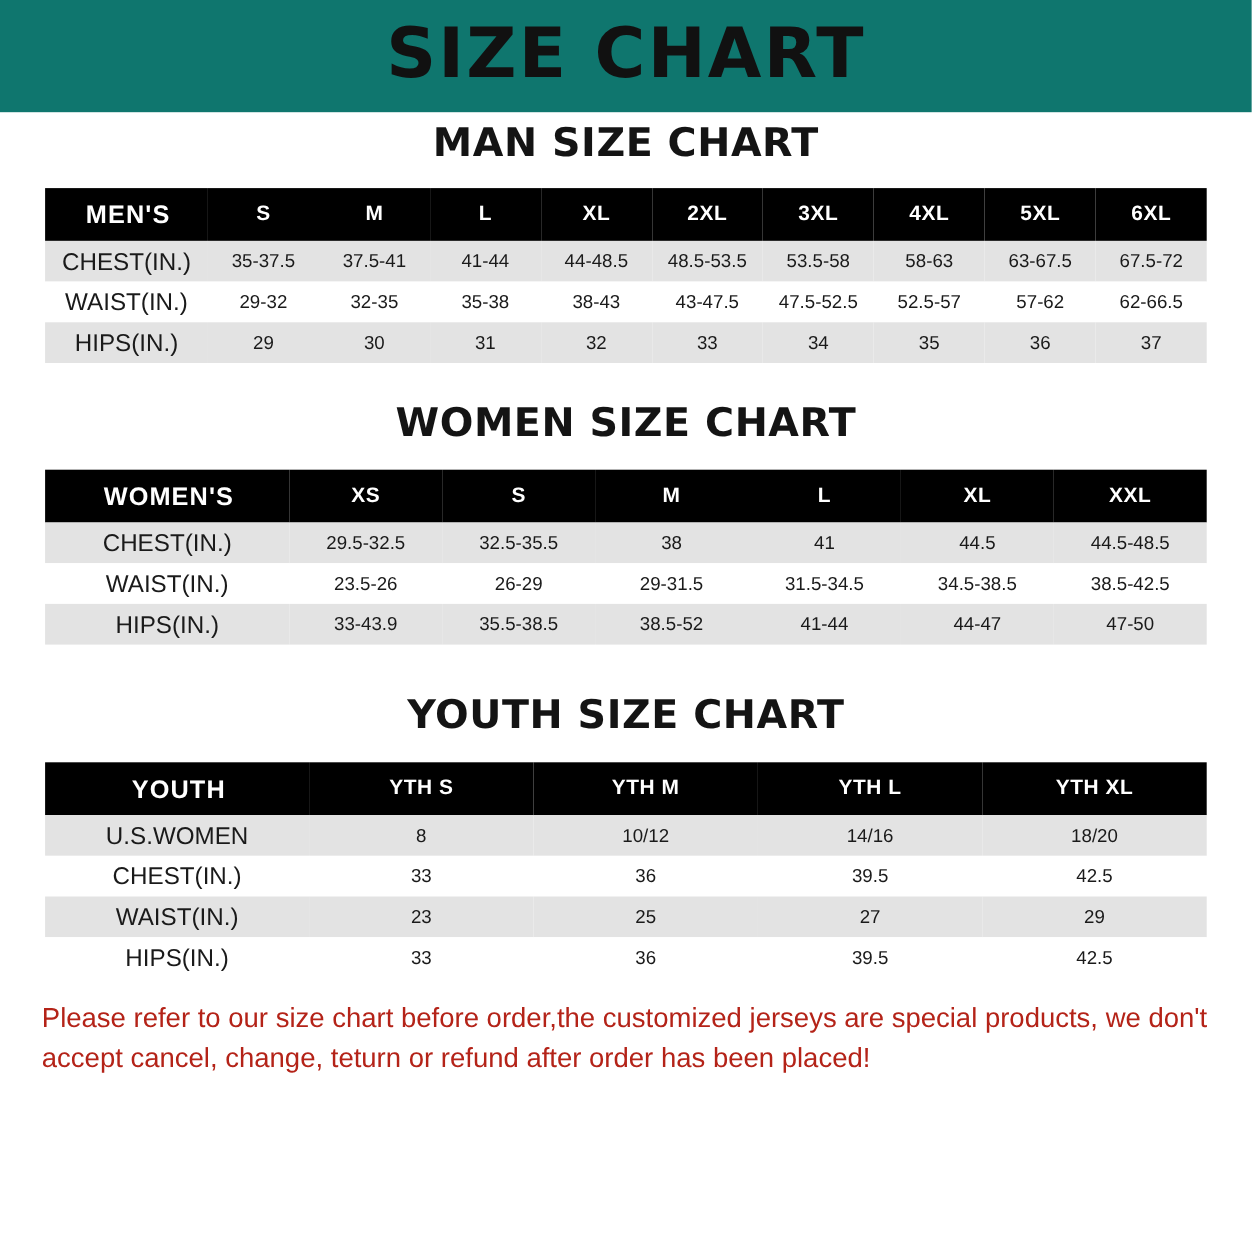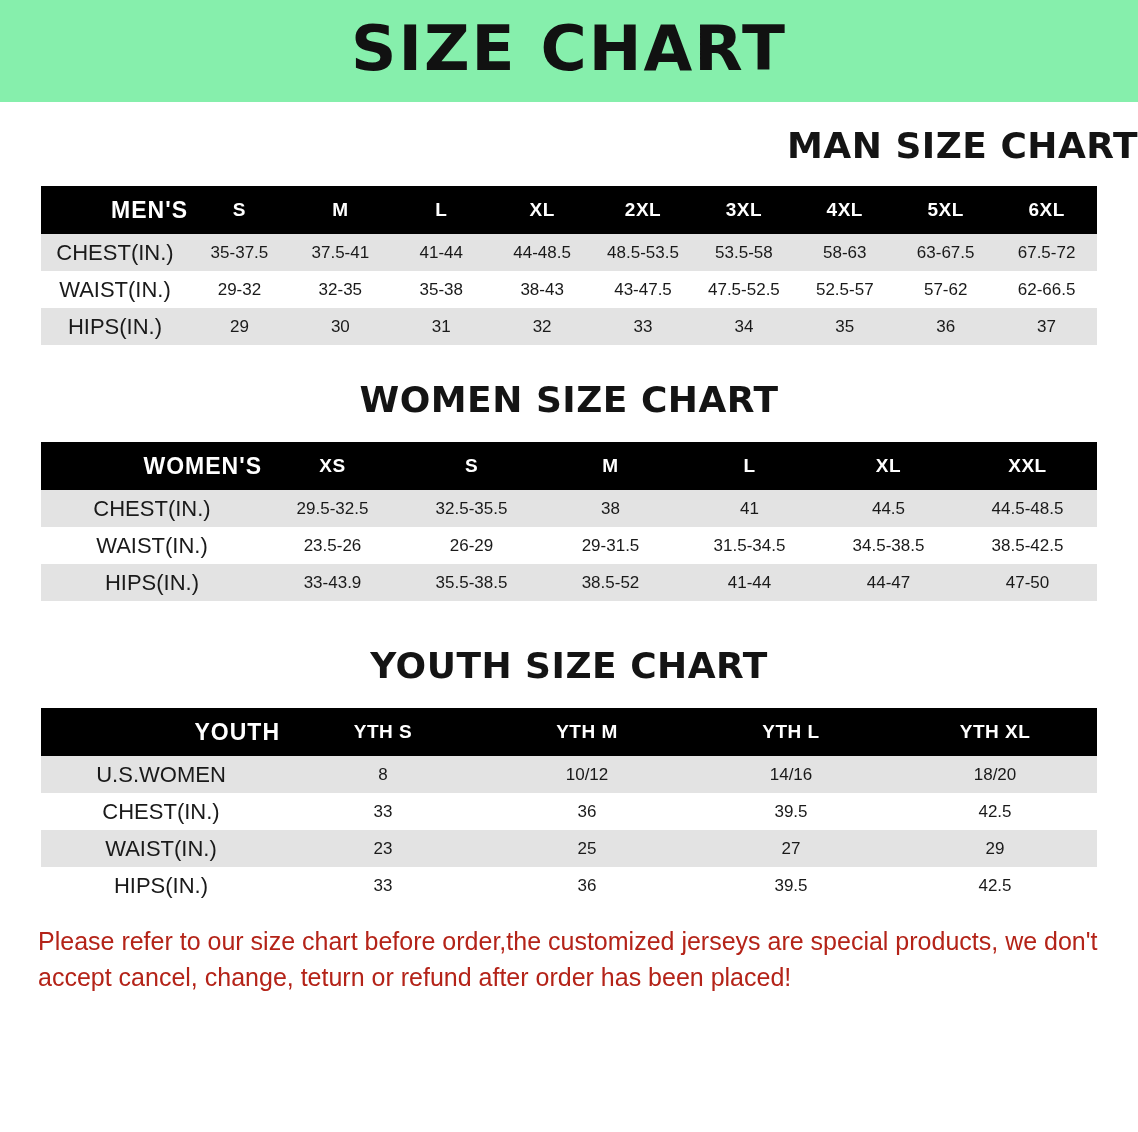--- a/index.html
+++ b/index.html
@@ -16,21 +16,21 @@
   .page {
     position: relative;
     width: 1138px;
     height: 1132px;
     background: #ffffff;
   }
 
   
   .banner {
     height: 102px;
-    background: #86efac;
+    background: #0f766e;
     display: flex;
     align-items: center;
     justify-content: center;
   }
   .banner-title {
     font-family: "DejaVu Sans", sans-serif;
     font-weight: 700;
     font-size: 63px;
     letter-spacing: 2px;
     color: #111111;
@@ -40,21 +40,21 @@
 
   
   .section-heading {
     text-align: center;
     font-family: "DejaVu Sans", sans-serif;
     font-weight: 700;
     font-size: 36px;
     color: #141414;
     letter-spacing: 0.5px;
   }
-  .h-man { margin-top: 23px; text-align: right; }
+  .h-man { margin-top: 8px; }
   .h-women { margin-top: 34px; }
   .h-youth { margin-top: 44px; }
 
   
   .table-wrap {
     margin: 0 41px;
   }
   table.size-table {
     width: 1056px;
     border-collapse: collapse;
@@ -68,21 +68,21 @@
   
   table.size-table thead th {
     background: #000000;
     color: #ffffff;
     font-weight: 700;
     font-size: 19px;
     height: 46px;
     letter-spacing: 0.5px;
   }
   table.size-table thead th.label-col {
-    text-align: right;
+    text-align: center;
     padding-left: 4px;
     font-size: 23px;
     letter-spacing: 1px;
   }
   
   table.size-table tbody td {
     font-size: 17px;
     color: #1a1a1a;
     height: 35px;
   }

